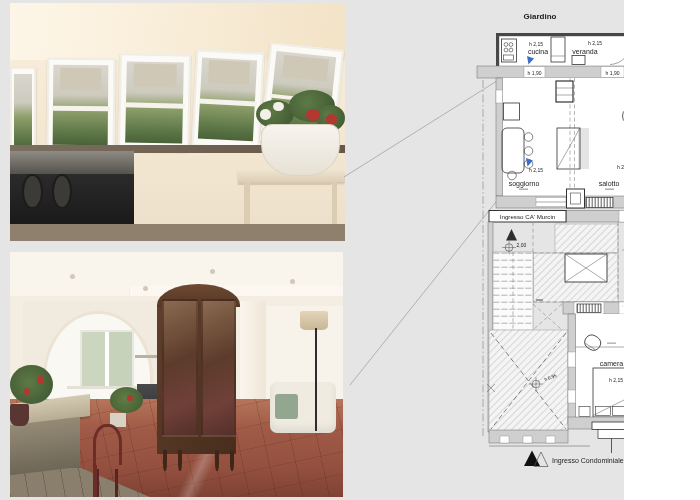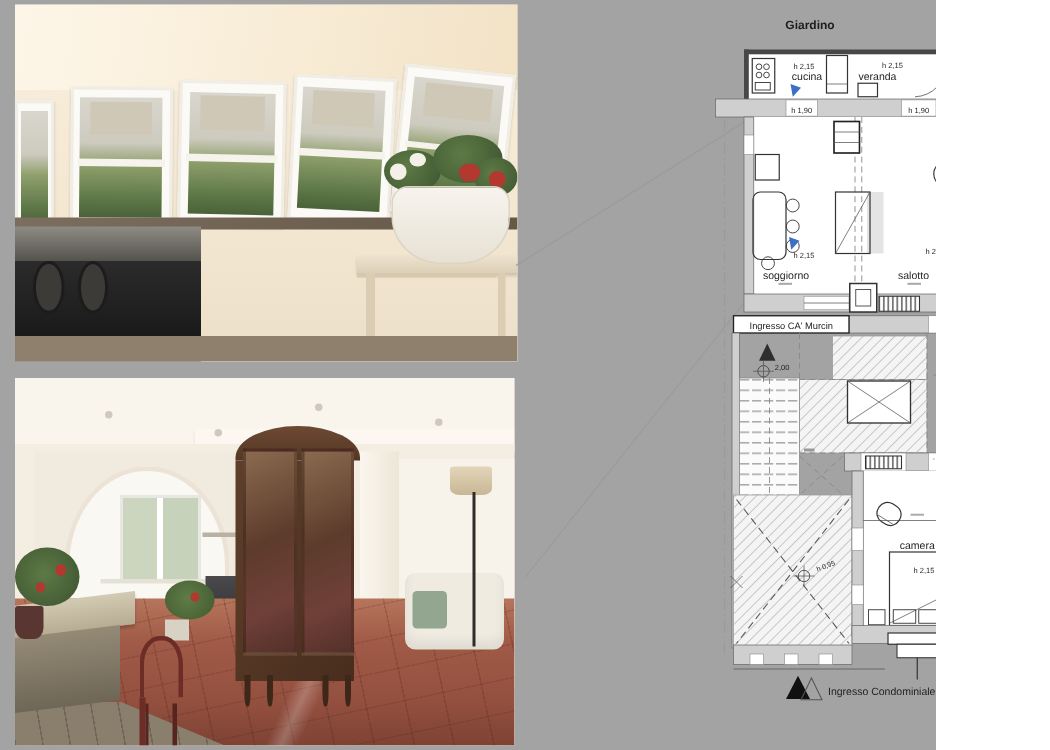--- a/index.html
+++ b/index.html
@@ -1,16 +1,16 @@
 <!DOCTYPE html>
 <html><head>
 <meta charset="utf-8">
 <style>
   html,body{margin:0;padding:0;background:#ffffff;}
-  #canvas{position:relative;width:624px;height:500px;background:#a3a3a3;overflow:hidden;
+  #canvas{position:relative;width:624px;height:500px;background:#e5e5e5;overflow:hidden;
           font-family:"Liberation Sans",sans-serif;}
   
   .photo{position:absolute;overflow:hidden;background:#f6ecdc;}
   .photo>div, .photo i{position:absolute;display:block;}
   .photo-kitchen{left:10px;top:3px;width:335px;height:238px;}
   .photo-living{left:10px;top:252px;width:333px;height:245px;}
 
   
   .pk-ceiling{left:0;top:0;width:100%;height:26%;background:linear-gradient(100deg,#fdf6e8 0%,#f8ecd6 55%,#f2e2c6 100%);}
   .pk-wall{left:0;top:24%;width:100%;height:76%;background:linear-gradient(180deg,#f7ecd9 0%,#f4e7d1 50%,#ebdfca 100%);}

